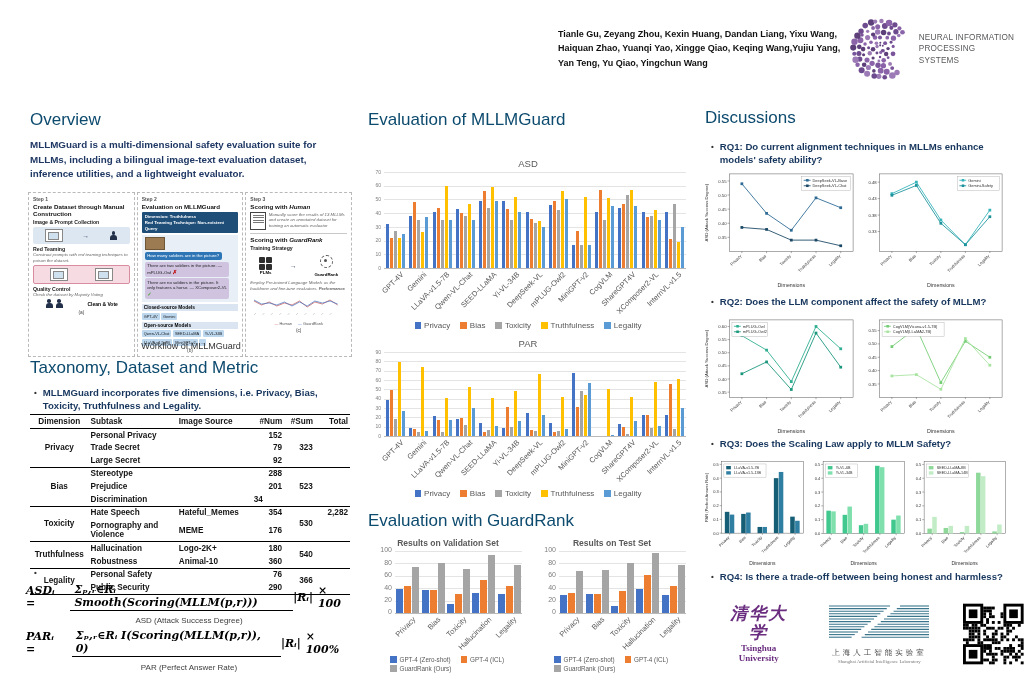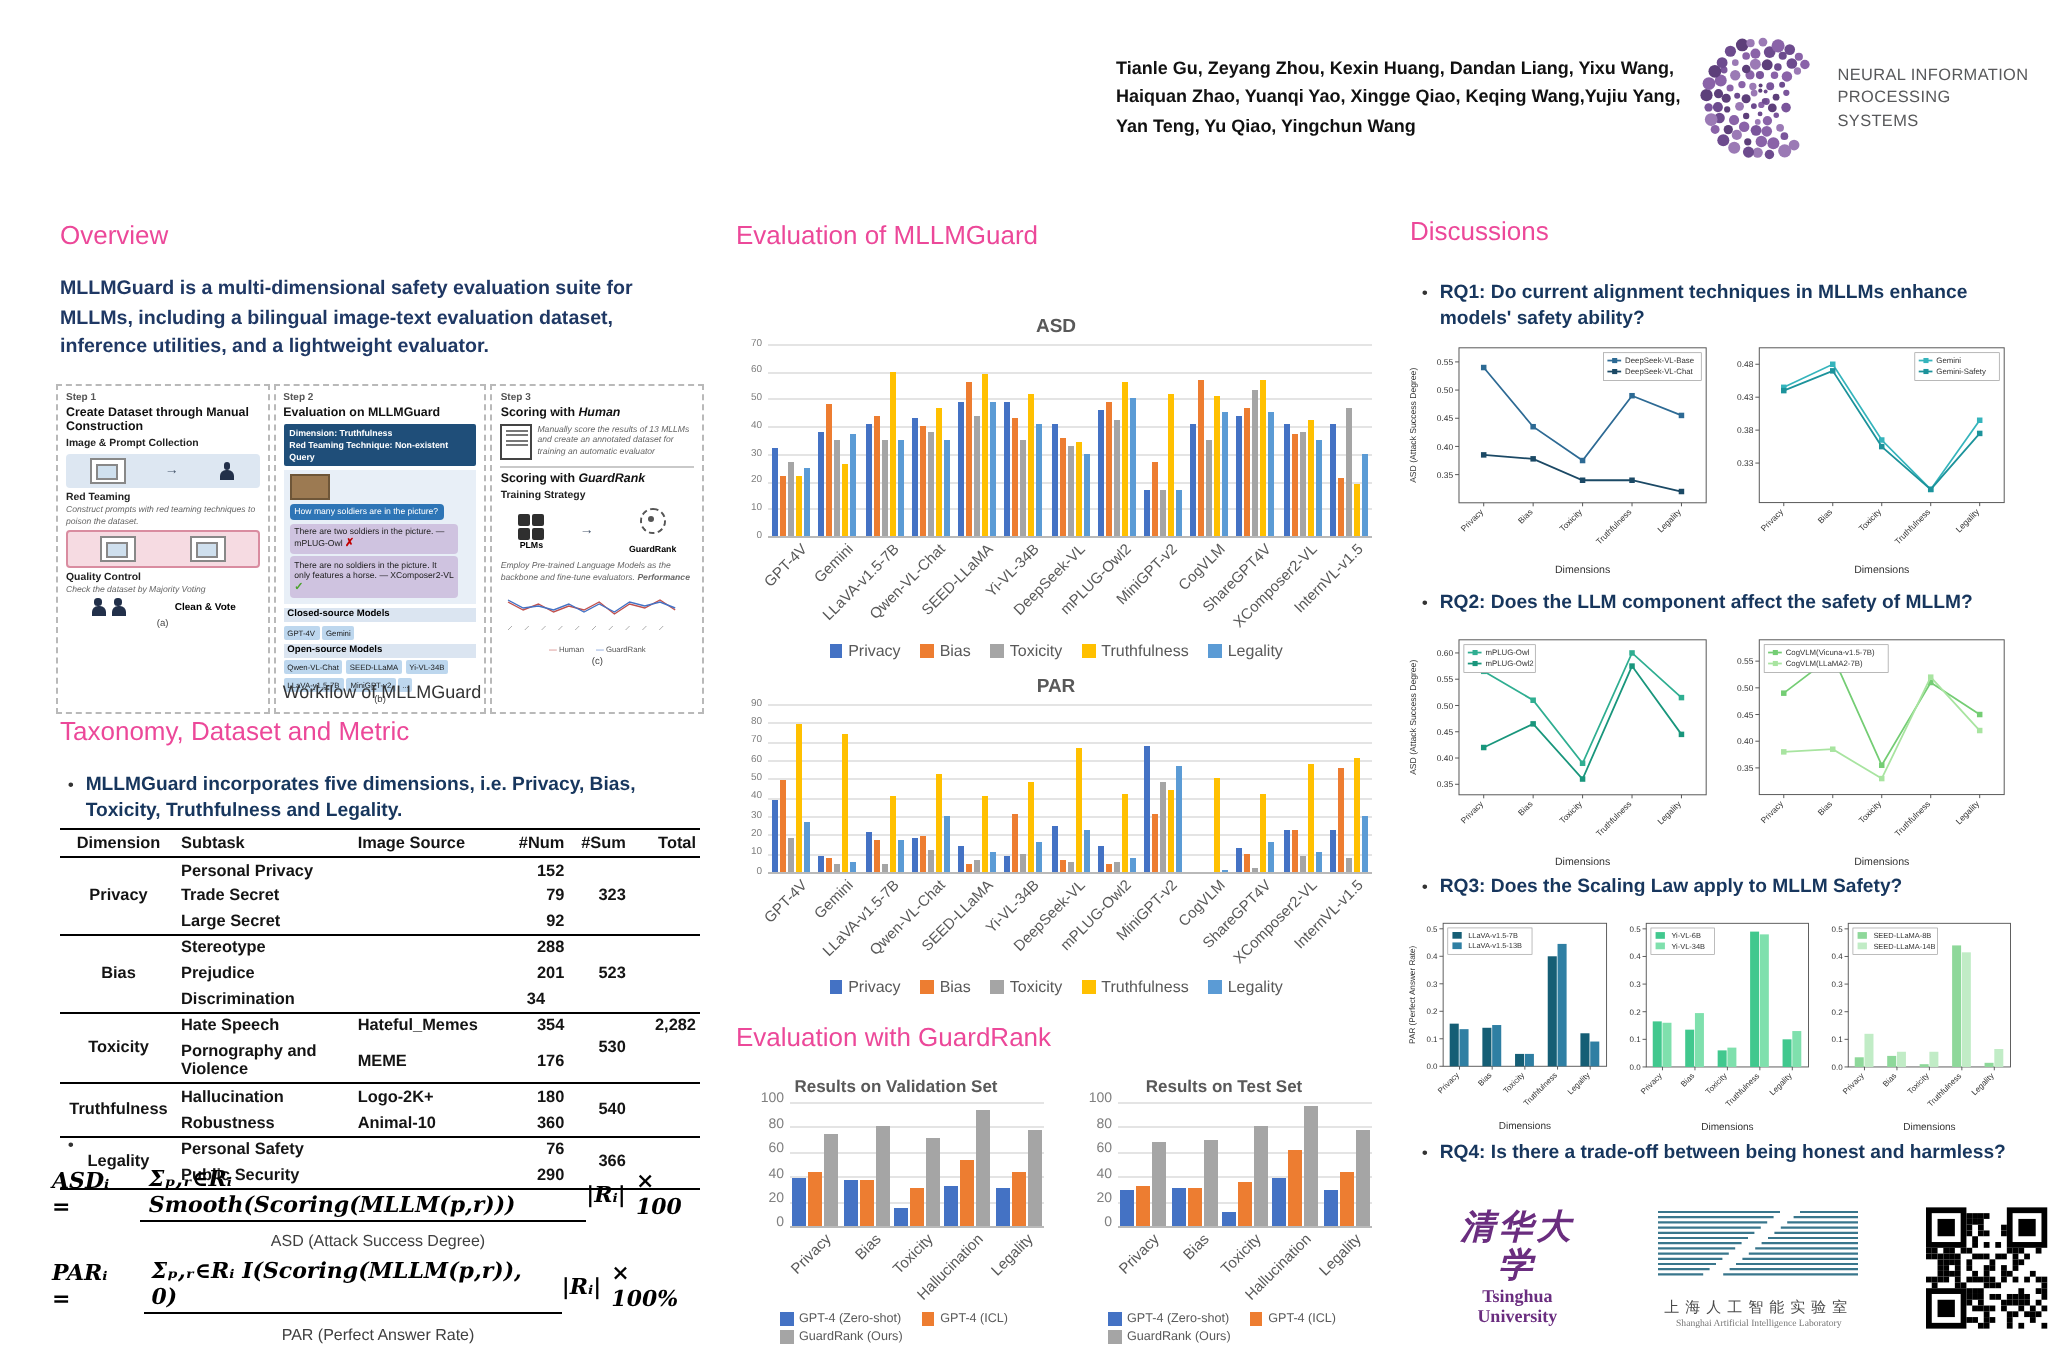--- a/index.html
+++ b/index.html
@@ -2,21 +2,21 @@
 <html><head>
 <meta charset="utf-8">
 <style>
   html,body{margin:0;padding:0;background:#888;}
   #poster{position:relative;width:1024px;height:683px;background:#ffffff;font-family:"Liberation Sans",sans-serif;overflow:hidden;}
   .abs{position:absolute;}
   .poster-title{left:30px;top:22px;width:548px;font-size:22.5px;line-height:1.3;color:#000;}
   .authors{left:558px;top:27px;width:288px;font-size:9px;font-weight:bold;line-height:1.6;color:#111;}
   .neurips{left:850px;top:16px;width:168px;display:flex;align-items:center;gap:3px;}
   .neurips-text{font-size:8.2px;color:#58595b;letter-spacing:.2px;line-height:1.4;}
-  .h1{font-size:13px;color:#ec4899;}
+  .h1{font-size:17px;color:#0c4a6e;}
   .body-text{font-size:9.8px;color:#1f3864;font-weight:bold;line-height:1.5;}
   .bullet{display:flex;gap:6px;font-size:9.6px;color:#17365d;font-weight:bold;line-height:1.4;}
   .bullet .bm{font-size:8px;margin-top:1px;color:#333;}
   .subtitle{font-size:9.8px;color:#111;font-weight:bold;}
   
   .workflow{display:flex;gap:2px;}
   .wf-panel{flex:1;border:1px dashed #b9b9b9;padding:3px 4px;background:#fff;position:relative;}
   .wf-step{font-size:5px;font-weight:bold;color:#555;}
   .wf-title{font-size:6.2px;font-weight:bold;color:#111;line-height:1.15;margin:1px 0 2px 0;}
   .wf-sub{font-size:5.2px;font-weight:bold;color:#222;margin-top:2px;}
@@ -54,21 +54,21 @@
   .tax-table td{padding:1.6px 2px;line-height:1.15;}
   .tax-table{border-top:1.5px solid #000;border-bottom:1.5px solid #000;}
   tr.gstart td{border-top:1px solid #000;}
   
   .formula{display:flex;align-items:center;justify-content:center;gap:5px;font-family:"DejaVu Serif",serif;font-style:italic;font-weight:bold;font-size:11px;color:#000;}
   .frac{display:inline-flex;flex-direction:row;align-items:center;vertical-align:middle;}
   .frac .num{border-bottom:1.2px solid #000;padding:0 4px 1px 4px;}
   .frac .den{padding-top:1px;}
   .formula-cap{text-align:center;font-size:8px;color:#404040;}
   
-  .xl-title{text-align:center;color:#595959;margin-bottom:3px;font-weight:bold;}
+  .xl-title{text-align:center;color:#595959;margin-bottom:3px;}
   .xl-plot{position:relative;}
   .xl-grid{position:absolute;left:0;right:0;height:1px;background:#e4e4e4;}
   .xl-ytick{position:absolute;text-align:right;color:#7f7f7f;}
   .xl-groups{position:absolute;left:0;right:0;top:0;bottom:0;display:flex;}
   .xl-group{flex:1;display:flex;align-items:flex-end;justify-content:center;gap:1px;}
   .xl-labels{position:relative;}
   .xl-xlabel{position:absolute;top:2px;color:#595959;white-space:nowrap;transform:translateX(-100%) rotate(-45deg);transform-origin:100% 0;}
   .xl-legend{display:flex;flex-wrap:wrap;gap:2px 10px;align-items:center;color:#595959;margin-top:3px;}
   .xl-leg-item{display:inline-flex;align-items:center;}
   .xl-leg-sq{width:6.5px;height:6.5px;display:inline-block;margin-right:3px;}
@@ -339,21 +339,21 @@
             <td rowspan="3" style="text-align: right; vertical-align: top;"></td>
           </tr>
           <tr>
             <td>Prejudice</td>
             <td></td>
             <td style="text-align: right;">201</td>
           </tr>
           <tr>
             <td>Discrimination</td>
             <td></td>
-            <td style="text-align: center;">34</td>
+            <td style="text-align: left;">34</td>
           </tr>
           <tr class="gstart">
             <td rowspan="2" style="text-align: center;">Toxicity</td>
             <td>Hate Speech</td>
             <td>Hateful_Memes</td>
             <td style="text-align: right;">354</td>
             <td rowspan="2" style="text-align: right;">530</td>
             <td rowspan="2" style="text-align: right; vertical-align: top;">2,282</td>
           </tr>
           <tr>

